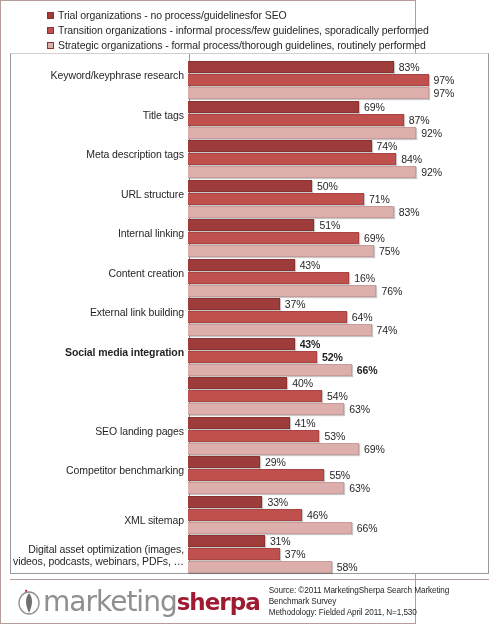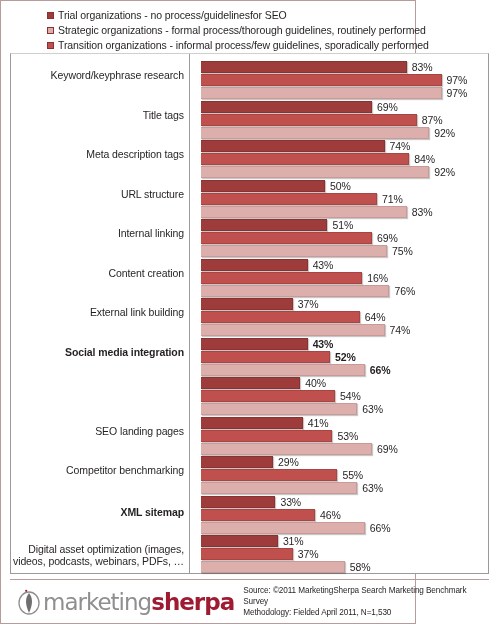--- a/index.html
+++ b/index.html
@@ -70,21 +70,21 @@
     right:304px;          
     width:176px;
     text-align:right;
     font-size:10.5px;
     color:#231f20;
     line-height:12px;
     letter-spacing:-0.1px;
   }
   .bars{
     position:absolute;
-    left:190px;
+    left:177px;
     right:0;
     top:0;
   }
   .bar-row{
     position:relative;
     height:12px;
     margin-bottom:1px;
     display:flex;
     align-items:center;
   }
@@ -120,21 +120,21 @@
     display:flex;align-items:center;
     margin-left:6px;
     white-space:nowrap;
   }
   #logo-mark{
     width:26px;height:26px;
     margin-right:1px;
     flex:0 0 auto;
   }
   .logo-word1{
-    font-size:23px;color:#8f8f8f;
+    font-size:28px;color:#8f8f8f;
     font-family:"DejaVu Sans", sans-serif;
     letter-spacing:-1px;
   }
   .logo-word2{
     font-size:23px;color:#9E1B32;font-weight:bold;
     font-family:"DejaVu Sans", sans-serif;
     letter-spacing:-1px;
   }
   #source{
     margin-left:9px;
@@ -148,26 +148,26 @@
 <body>
 
 <div id="frame">
 
   <div id="legend">
       <div class="legend-row">
         <span class="legend-swatch" style="background: rgb(158, 59, 59);"></span>
         <span class="legend-label">Trial organizations - no process/guidelinesfor SEO</span>
       </div>
       <div class="legend-row">
+        <span class="legend-swatch" style="background: rgb(192, 80, 77);"></span>
+        <span class="legend-label">Transition organizations - informal process/few guidelines, sporadically performed</span>
+      </div>
+      <div class="legend-row">
         <span class="legend-swatch" style="background: rgb(221, 175, 172);"></span>
         <span class="legend-label">Strategic organizations - formal process/thorough guidelines, routinely performed</span>
-      </div>
-      <div class="legend-row">
-        <span class="legend-swatch" style="background: rgb(192, 80, 77);"></span>
-        <span class="legend-label">Transition organizations - informal process/few guidelines, sporadically performed</span>
       </div>
     </div>
 
   <div id="plot">
     <div id="axis"></div>
     <div id="groups">
         <div class="group" style="top: 7px; height: 39.5px;">
           <div class="cat-label" style="top: 8px;">Keyword/keyphrase research</div>
           <div class="bars">
             <div class="bar-row">
@@ -347,21 +347,21 @@
               <div class="bar s1" title="Transition organizations - informal process/few guidelines, sporadically performed: 55%" style="width: 136.4px;"></div>
               <span class="bar-val">55%</span>
             </div>
             <div class="bar-row">
               <div class="bar s2" title="Strategic organizations - formal process/thorough guidelines, routinely performed: 63%" style="width: 156.24px;"></div>
               <span class="bar-val">63%</span>
             </div>
           </div>
         </div>
         <div class="group" style="top: 441.5px; height: 39.5px;">
-          <div class="cat-label" style="top: 10px; font-weight: bold;">XML sitemap</div>
+          <div class="cat-label" style="top: 18px;">XML sitemap</div>
           <div class="bars">
             <div class="bar-row">
               <div class="bar s0" title="Trial organizations - no process/guidelinesfor SEO: 30%" style="width: 74.4px;"></div>
               <span class="bar-val">33%</span>
             </div>
             <div class="bar-row">
               <div class="bar s1" title="Transition organizations - informal process/few guidelines, sporadically performed: 46%" style="width: 114.08px;"></div>
               <span class="bar-val">46%</span>
             </div>
             <div class="bar-row">

